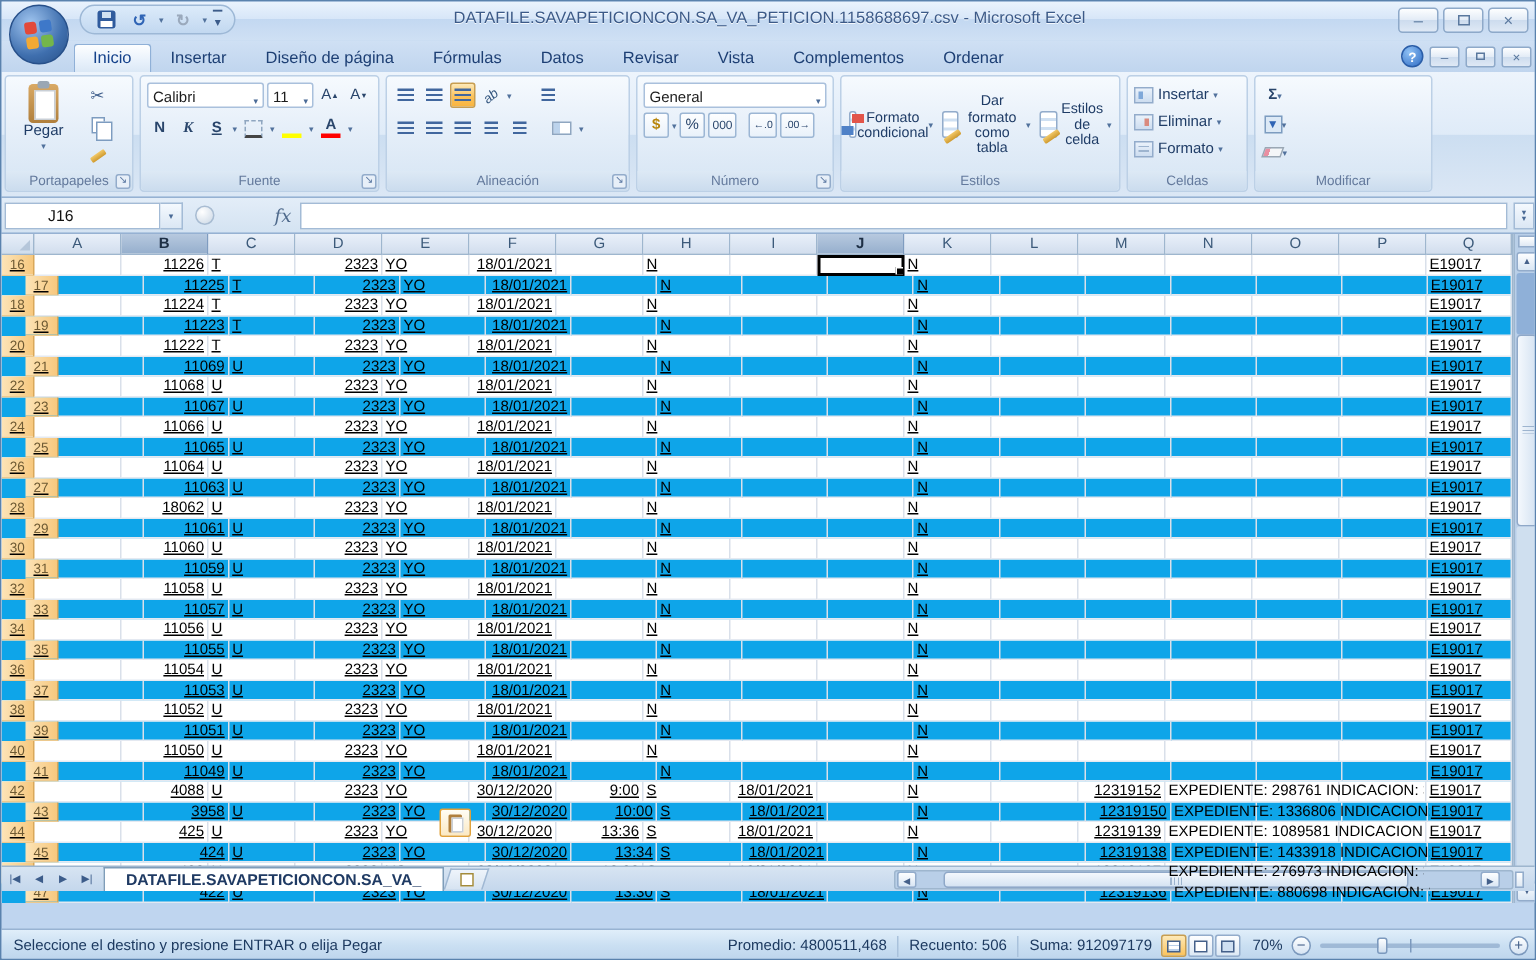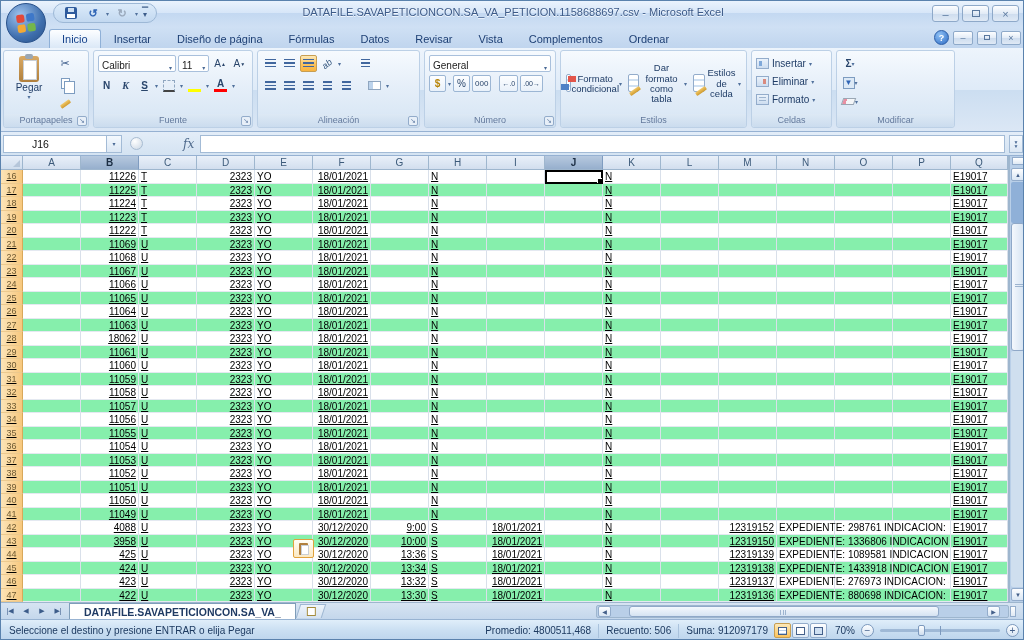--- a/index.html
+++ b/index.html
@@ -131,21 +131,21 @@
   .chrow{display:flex;height:14px;}
   .corner{width:22px;height:14px;background:linear-gradient(#e7eef8,#cfdded);border-right:1px solid #9eb6ce;
     border-bottom:1px solid #9eb6ce;position:relative;}
   .corner:after{content:"";position:absolute;right:2px;bottom:2px;width:0;height:0;
     border-left:7px solid transparent;border-bottom:7px solid #b5c6da;}
   .ch{width:58px;height:14px;font-size:10px;color:#3c5a7a;text-align:center;line-height:13px;
     background:linear-gradient(#e9f0f9,#d2deee);border-right:1px solid #9eb6ce;border-bottom:1px solid #9eb6ce;}
   .ch.q{width:57px;}
   .ch.hl{background:linear-gradient(#b7c9df,#96afcd);color:#1d2f45;font-weight:bold;border-right-color:#7f9cc0;}
   .grow{display:flex;height:13.5px;background:#fff;text-decoration:underline;}
-  .grow.alt{background:#86efac;}
+  .grow.alt{background:#0ea5e9;padding-left:16px;}
   .rh{width:22px;font-size:9px;color:#6e5a33;text-align:center;line-height:13px;
     background:linear-gradient(90deg,#fce4b8,#f7c87e);border-right:1px solid #d9a85a;border-bottom:1px solid #ecc98e;}
   .c{width:58px;font-size:10px;color:#000;line-height:13px;padding:0 2px;white-space:nowrap;overflow:hidden;
     border-right:1px solid #d9e0ea;border-bottom:1px solid #e4e9f1;}
   .c.q{width:57px;}
   .c.r{text-align:right;}
   .c.no{overflow:visible;position:relative;}
   .ovf{position:absolute;left:2px;top:0;width:170px;white-space:nowrap;overflow:hidden;z-index:3;line-height:13px;}
   .c.sel{outline:2px solid #000;outline-offset:-2px;position:relative;z-index:6;background:#fff;}
   .c.sel:after{content:"";position:absolute;right:-1px;bottom:-1px;width:4px;height:4px;background:#000;border:1px solid #fff;}
@@ -156,21 +156,21 @@
   
   .vscroll{position:absolute;left:1008px;top:155px;width:16px;height:446px;background:#b9cfe8;border-left:1px solid #9eb6ce;}
   .vsplit{position:absolute;left:2px;top:1px;width:12px;height:8px;background:linear-gradient(#fff,#dfe9f4);border:1px solid #93accb;}
   .sarrow{position:absolute;left:1px;width:14px;height:13px;border:1px solid #93accb;border-radius:2px;
     background:linear-gradient(#fdfeff,#d9e6f4);font-size:6px;color:#44608a;display:flex;align-items:center;justify-content:center;}
   .vtrack{position:absolute;left:1px;width:14px;background:#8fb0d8;border-radius:2px;}
   .vthumb{position:absolute;left:1px;width:14px;background:linear-gradient(90deg,#f4f8fd,#d5e3f2);
     border:1px solid #8fa8c8;border-radius:3px;}
   .grip{position:absolute;left:3px;width:8px;height:5px;background:repeating-linear-gradient(to bottom,#9db4cf 0 1px,transparent 1px 2.5px);}
   
-  .sheetrow{position:absolute;left:0;top:601px;width:1024px;height:17px;background:linear-gradient(#d7e4f2,#c4d7ec);
+  .sheetrow{position:absolute;left:0;top:576px;width:1024px;height:17px;background:linear-gradient(#d7e4f2,#c4d7ec);
     border-top:1px solid #9eb6ce;display:flex;align-items:center;}
   .navbtn{width:14px;height:13px;margin-left:2px;font-size:7px;color:#3c5c8a;display:flex;align-items:center;justify-content:center;
     border-radius:2px;}
   .sheettab{height:16px;margin-left:4px;padding:0 14px;background:#fff;border:1px solid #7f9db9;border-bottom:none;
     font-size:10.5px;font-weight:bold;color:#1f3a63;display:flex;align-items:center;white-space:nowrap;}
   .instab{height:14px;width:26px;margin-left:2px;background:linear-gradient(#eef4fb,#d6e3f1);border:1px solid #9fb7d2;border-bottom:none;
     transform:skewX(-18deg);display:flex;align-items:center;justify-content:center;}
   .instab i{width:9px;height:9px;background:#fff;border:1px solid #a38b3c;transform:skewX(18deg);display:block;}
   .hscroll{position:absolute;left:595px;top:2px;height:13px;width:413px;background:#b9cfe8;border:1px solid #9eb6ce;border-radius:2px;}
   .harrow{position:absolute;top:0;width:13px;height:11px;font-size:6px;color:#44608a;display:flex;align-items:center;justify-content:center;

